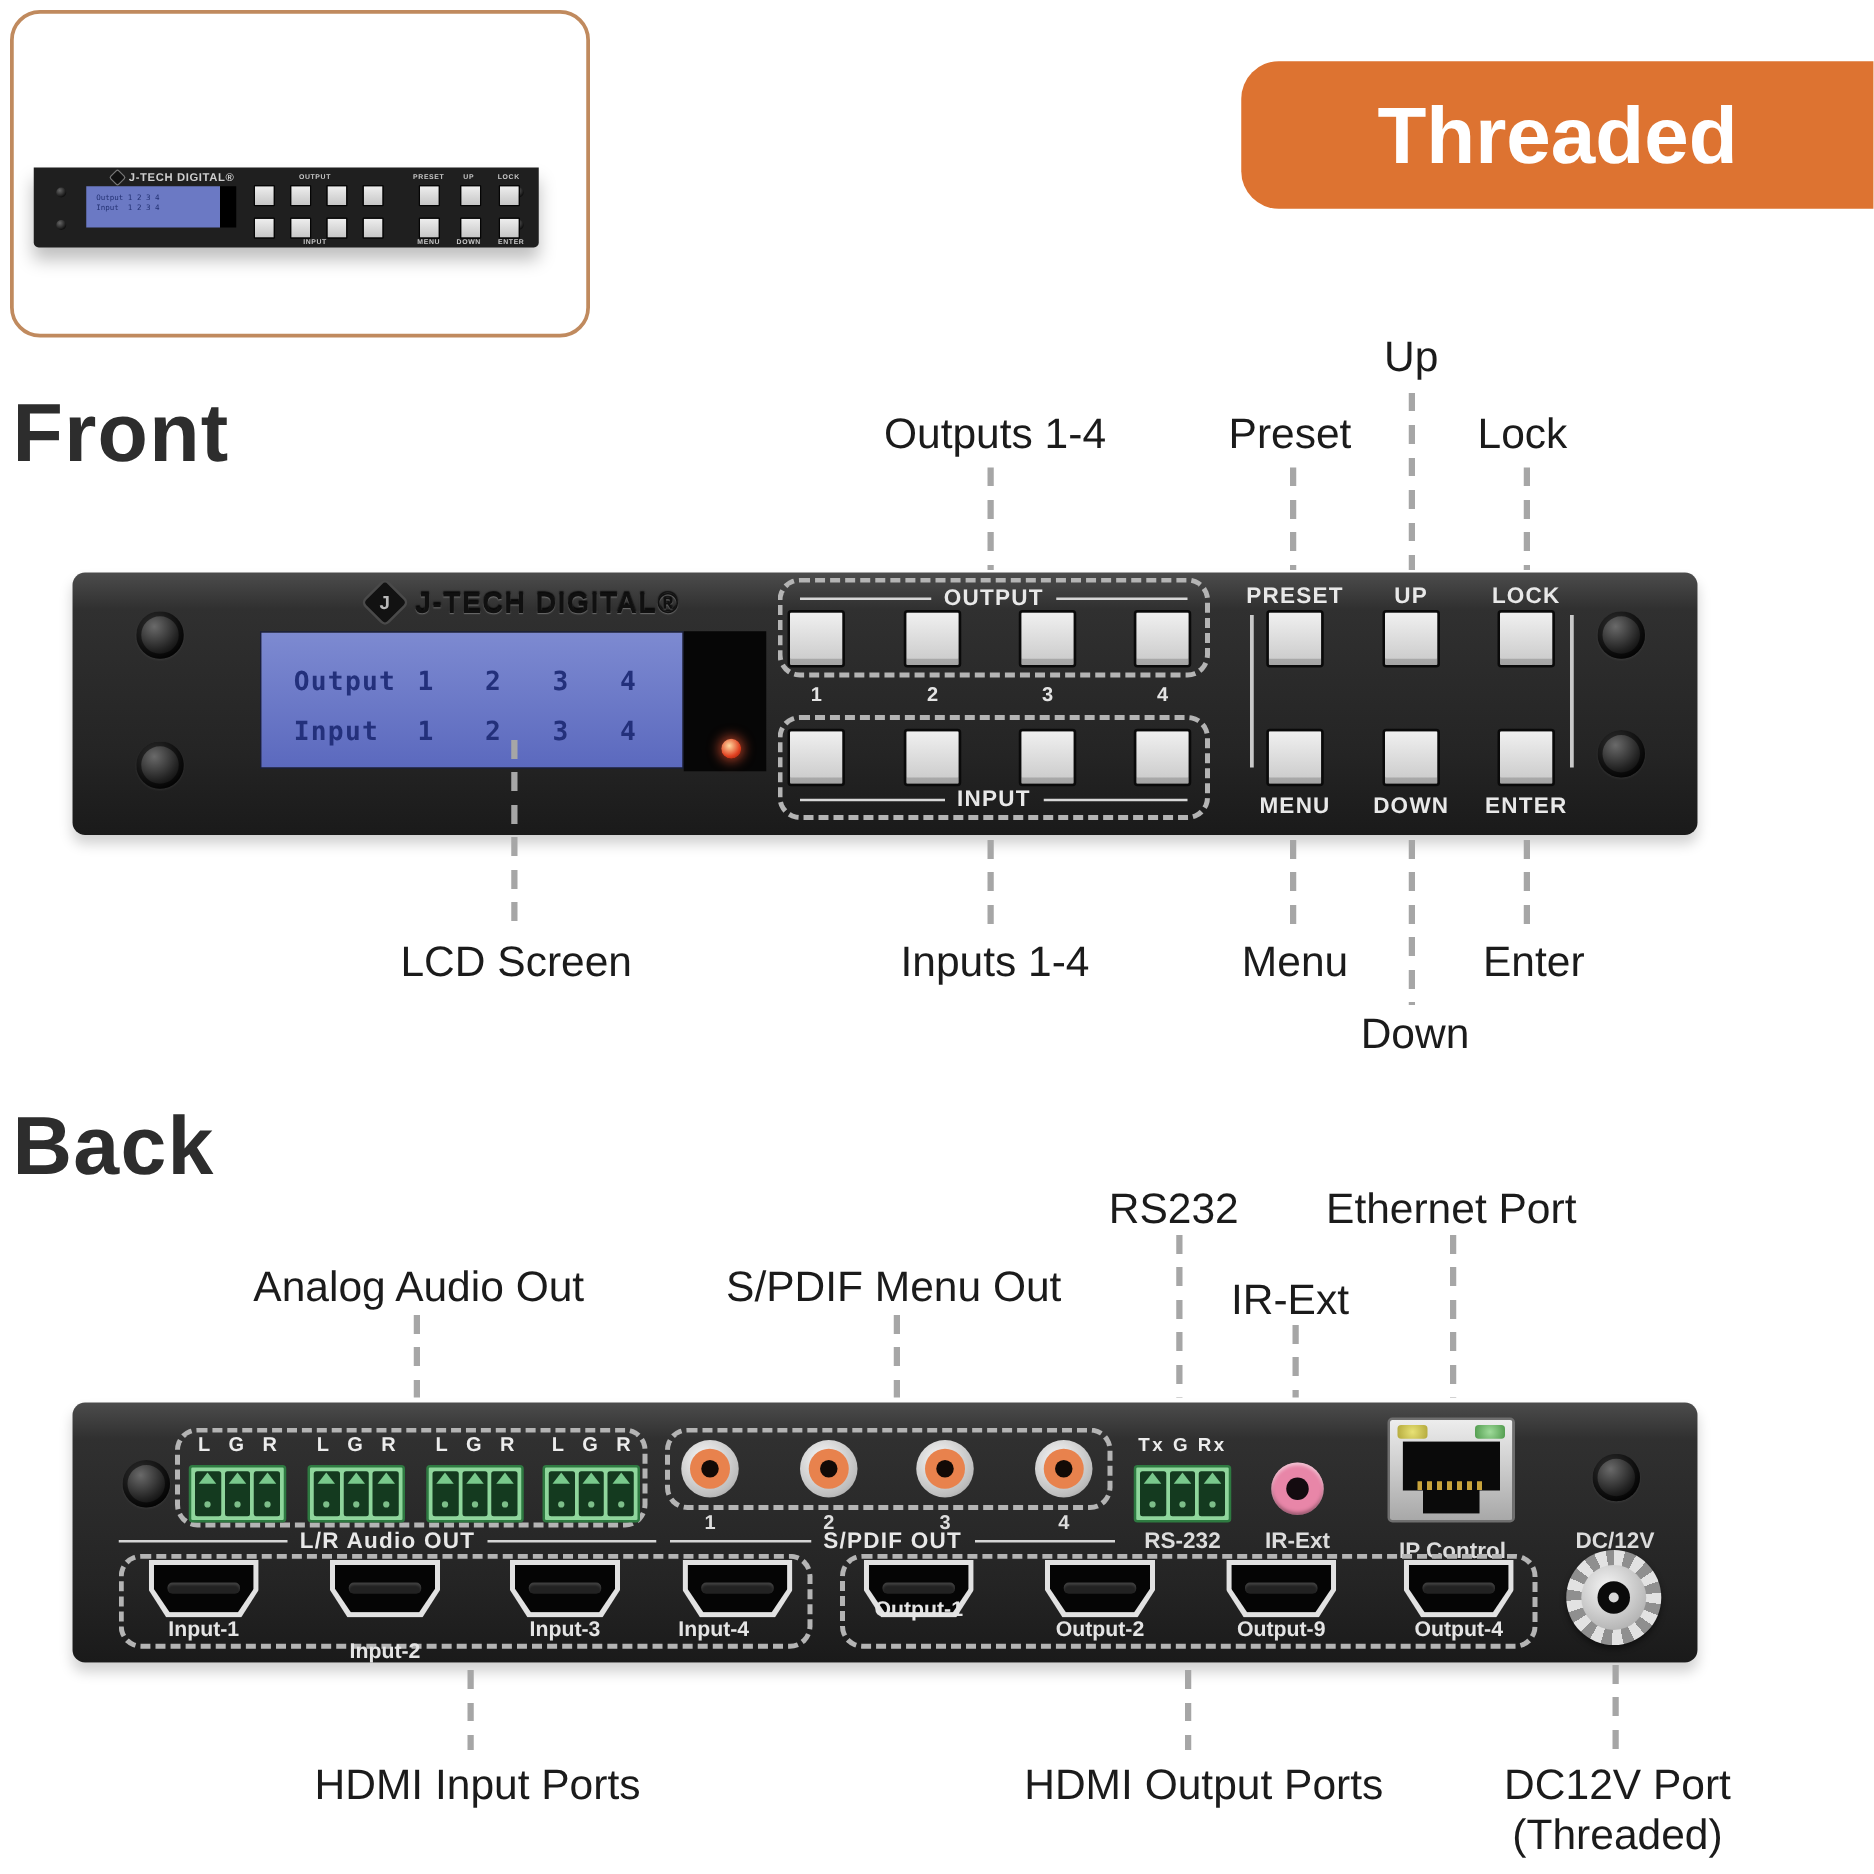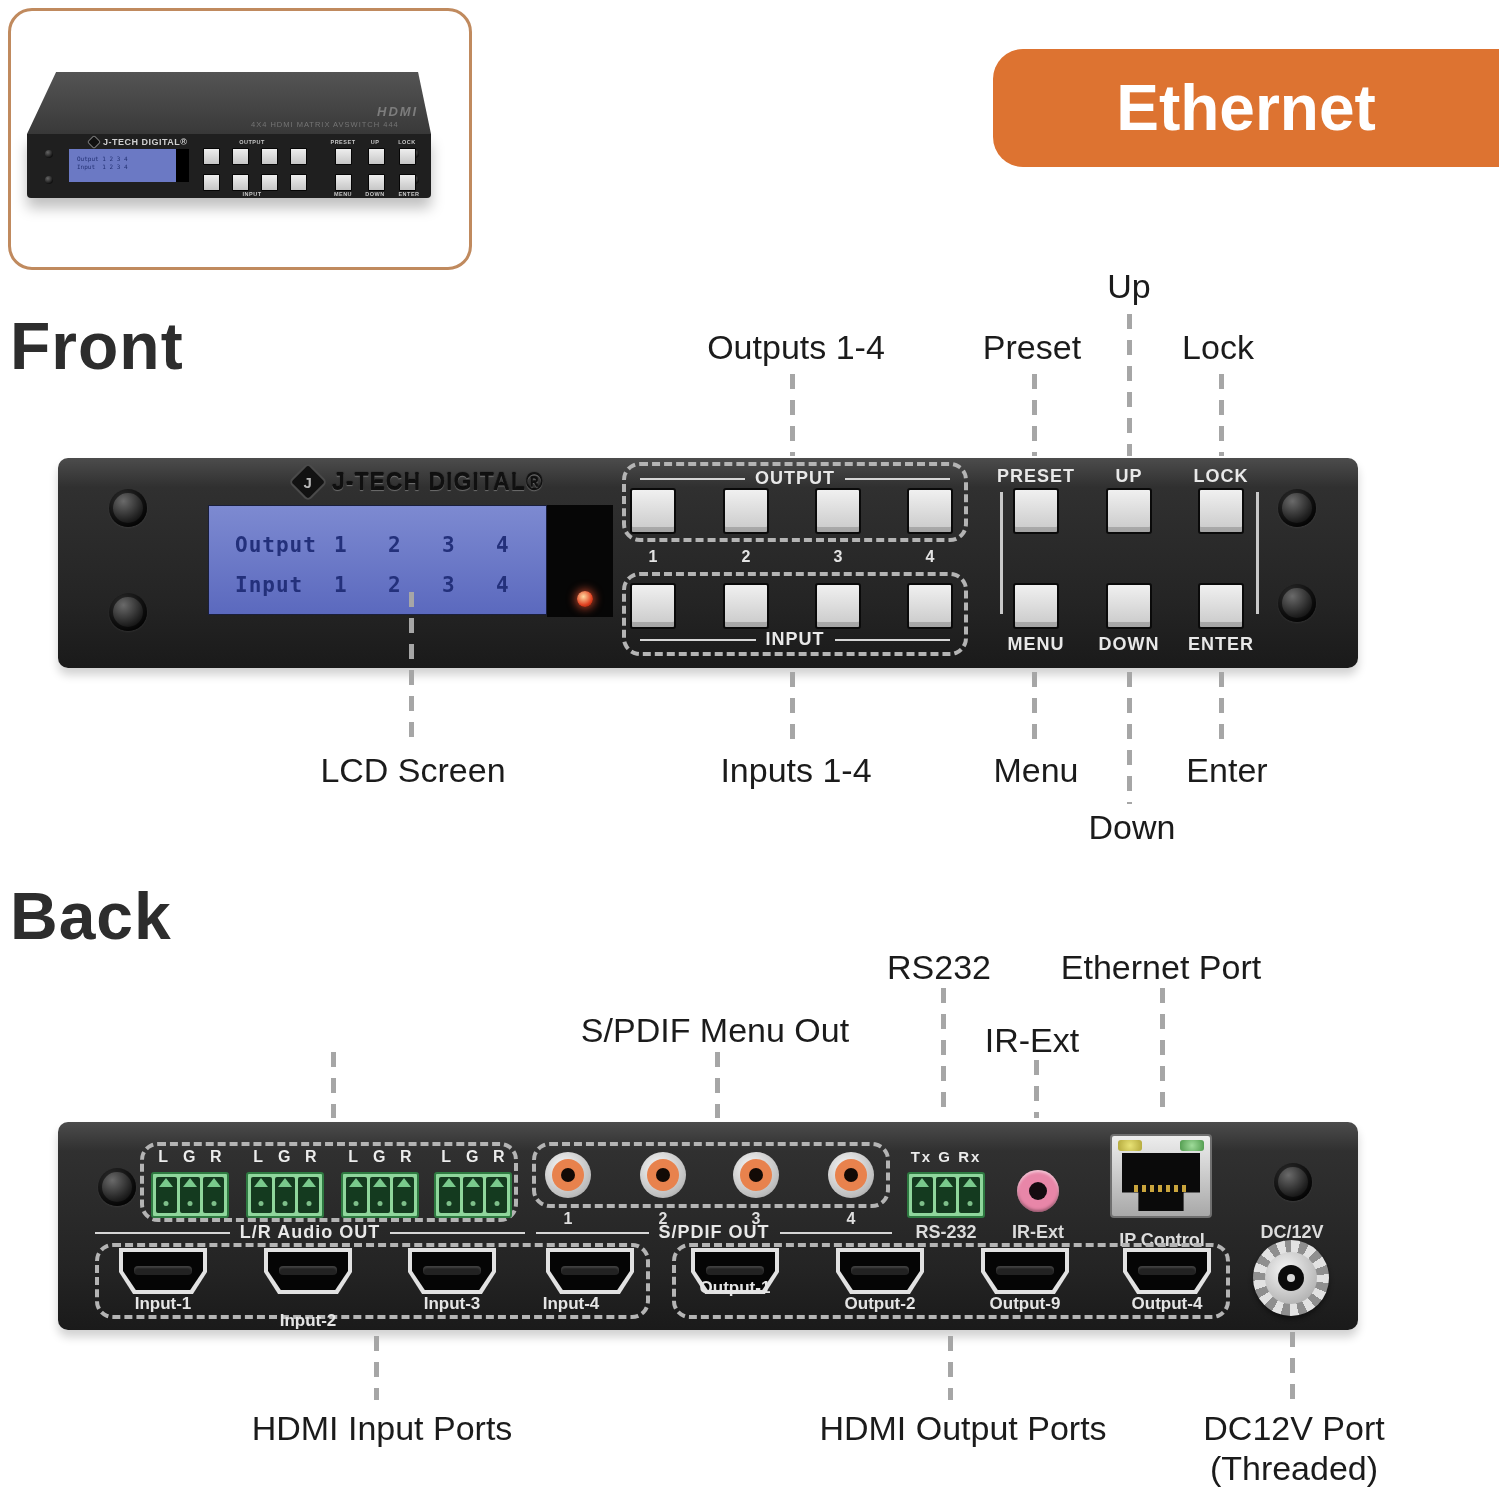--- a/index.html
+++ b/index.html
@@ -118,24 +118,20 @@
   .spdif-num{position:absolute;width:40px;text-align:center;color:#dedede;font-weight:bold;font-size:16px;}
   .pin-label{position:absolute;width:120px;text-align:center;color:#ececec;font-weight:bold;font-size:15px;letter-spacing:2px;}
   .conn-title{position:absolute;width:124px;text-align:center;color:#dcdcdc;font-weight:bold;font-size:18px;}
 </style>
 </head>
 <body>
 
 <div id="canvas">
 
   <div class="thumb">
-    <div class="t-top">
-      <div class="t-hdmi">HDMI</div>
-      <div class="t-model">4X4 HDMI MATRIX AVSWITCH 444</div>
-    </div>
     <div class="t-front">
       <div class="t-screw" style="left:18px;top:16px"></div>
       <div class="t-screw" style="left:18px;top:42px"></div>
       <div class="t-screw" style="left:384px;top:16px"></div>
       <div class="t-screw" style="left:384px;top:42px"></div>
       <div class="t-logo">
         <span class="t-dia"></span>
         <span class="t-brand">J-TECH DIGITAL®</span>
       </div>
       <div class="t-lcd"><span>Output 1 2 3 4</span>
@@ -160,21 +156,21 @@
       <div class="t-btn" style="left:308px;top:40px"></div>
       <div class="t-btn" style="left:341px;top:40px"></div>
       <div class="t-btn" style="left:372px;top:40px"></div>
       <div class="t-lab" style="left:294px;top:57px;width:44px">MENU</div>
       <div class="t-lab" style="left:334px;top:57px;width:28px">DOWN</div>
       <div class="t-lab" style="left:362px;top:57px;width:40px">ENTER</div>
     </div>
   </div>
 
   <div class="badge">
-    <span>Ethernet</span>
+    <span>Threaded</span>
   </div>
 
   <div class="heading" style="left:10px;top:308px">Front</div>
 
   <div class="callout" style="left:666px;top:328px;width:260px">Outputs 1-4</div>
   <div class="callout" style="left:902px;top:328px;width:260px">Preset</div>
   <div class="callout" style="left:999px;top:267px;width:260px">Up</div>
   <div class="callout" style="left:1088px;top:328px;width:260px">Lock</div>
 
   <div class="vdash" style="left:790px;top:374px;height:82px"></div>
@@ -268,20 +264,21 @@
   <div class="vdash" style="left:1219px;top:672px;height:74px"></div>
 
   <div class="callout" style="left:283px;top:751px;width:260px">LCD Screen</div>
   <div class="callout" style="left:666px;top:751px;width:260px">Inputs 1-4</div>
   <div class="callout" style="left:906px;top:751px;width:260px">Menu</div>
   <div class="callout" style="left:1097px;top:751px;width:260px">Enter</div>
   <div class="callout" style="left:1002px;top:808px;width:260px">Down</div>
 
   <div class="heading" style="left:10px;top:878px">Back</div>
 
+  <div class="callout" style="left:175px;top:1011px;width:320px">Analog Audio Out</div>
   <div class="callout" style="left:555px;top:1011px;width:320px">S/PDIF Menu Out</div>
   <div class="callout" style="left:809px;top:948px;width:260px">RS232</div>
   <div class="callout" style="left:902px;top:1021px;width:260px">IR-Ext</div>
   <div class="callout" style="left:1031px;top:948px;width:260px">Ethernet Port</div>
 
   <div class="vdash" style="left:331px;top:1052px;height:66px"></div>
   <div class="vdash" style="left:715px;top:1052px;height:66px"></div>
   <div class="vdash" style="left:941px;top:988px;height:130px"></div>
   <div class="vdash" style="left:1034px;top:1060px;height:58px"></div>
   <div class="vdash" style="left:1160px;top:988px;height:130px"></div>

